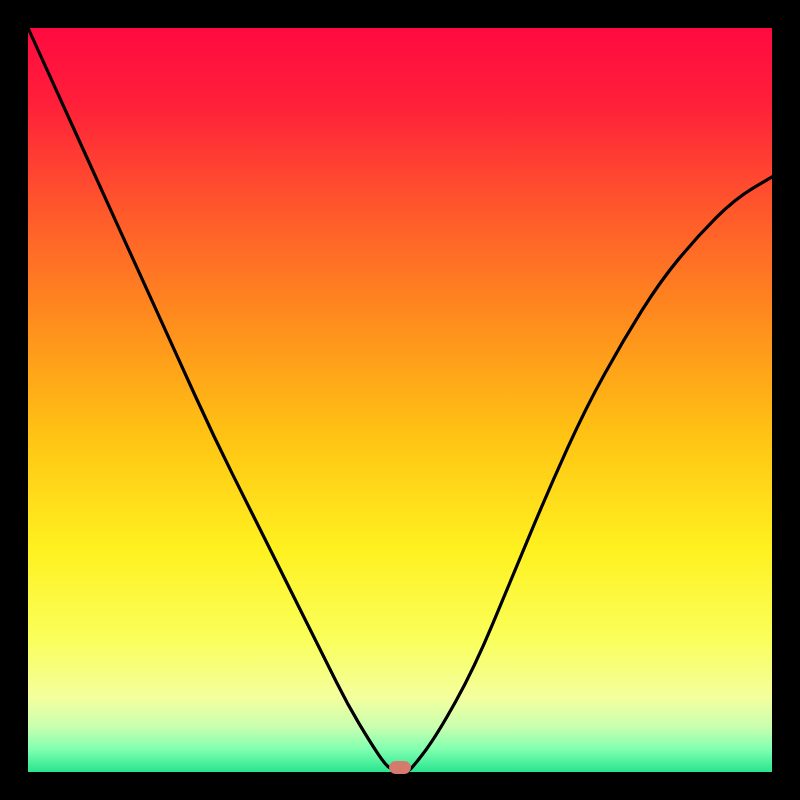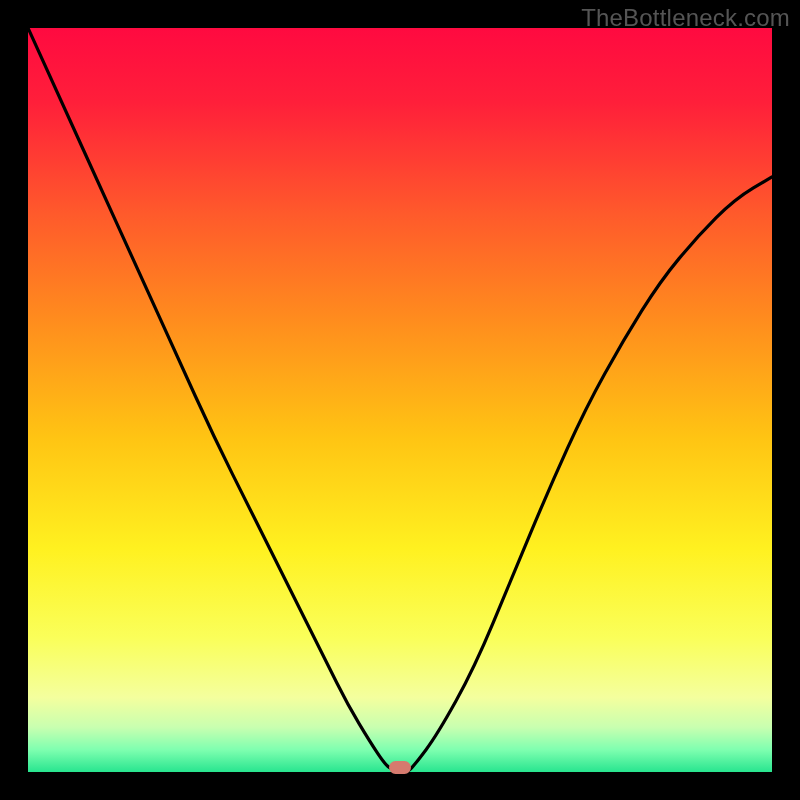--- a/index.html
+++ b/index.html
@@ -45,21 +45,20 @@
     background: #d67a6e;
     border-radius: 7px;
     z-index: 5;
   }
 </style>
 </head>
 <body>
 
 <div class="frame">
 
-  <div class="watermark">TheBottleneck.com</div>
 
   <div class="plot-wrap">
     <svg class="plot" viewBox="0 0 744 744" preserveAspectRatio="none">
       <defs>
         <linearGradient id="bg-grad" x1="0" y1="0" x2="0" y2="1">
         <stop offset="0%" stop-color="#ff0a40"></stop>
             <stop offset="10%" stop-color="#ff1f3a"></stop>
             <stop offset="25%" stop-color="#ff5a2b"></stop>
             <stop offset="40%" stop-color="#ff8f1d"></stop>
             <stop offset="55.00000000000001%" stop-color="#ffc413"></stop>

